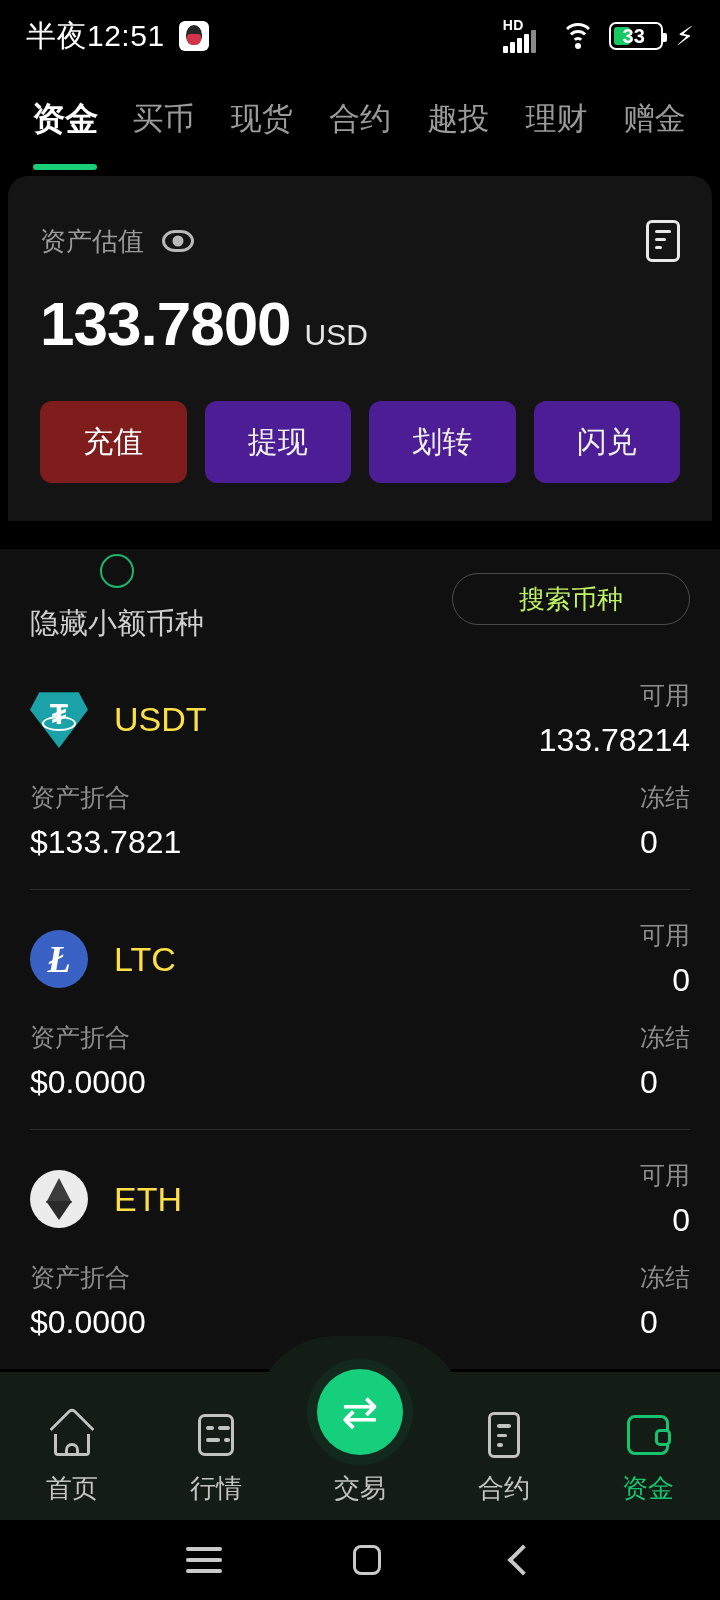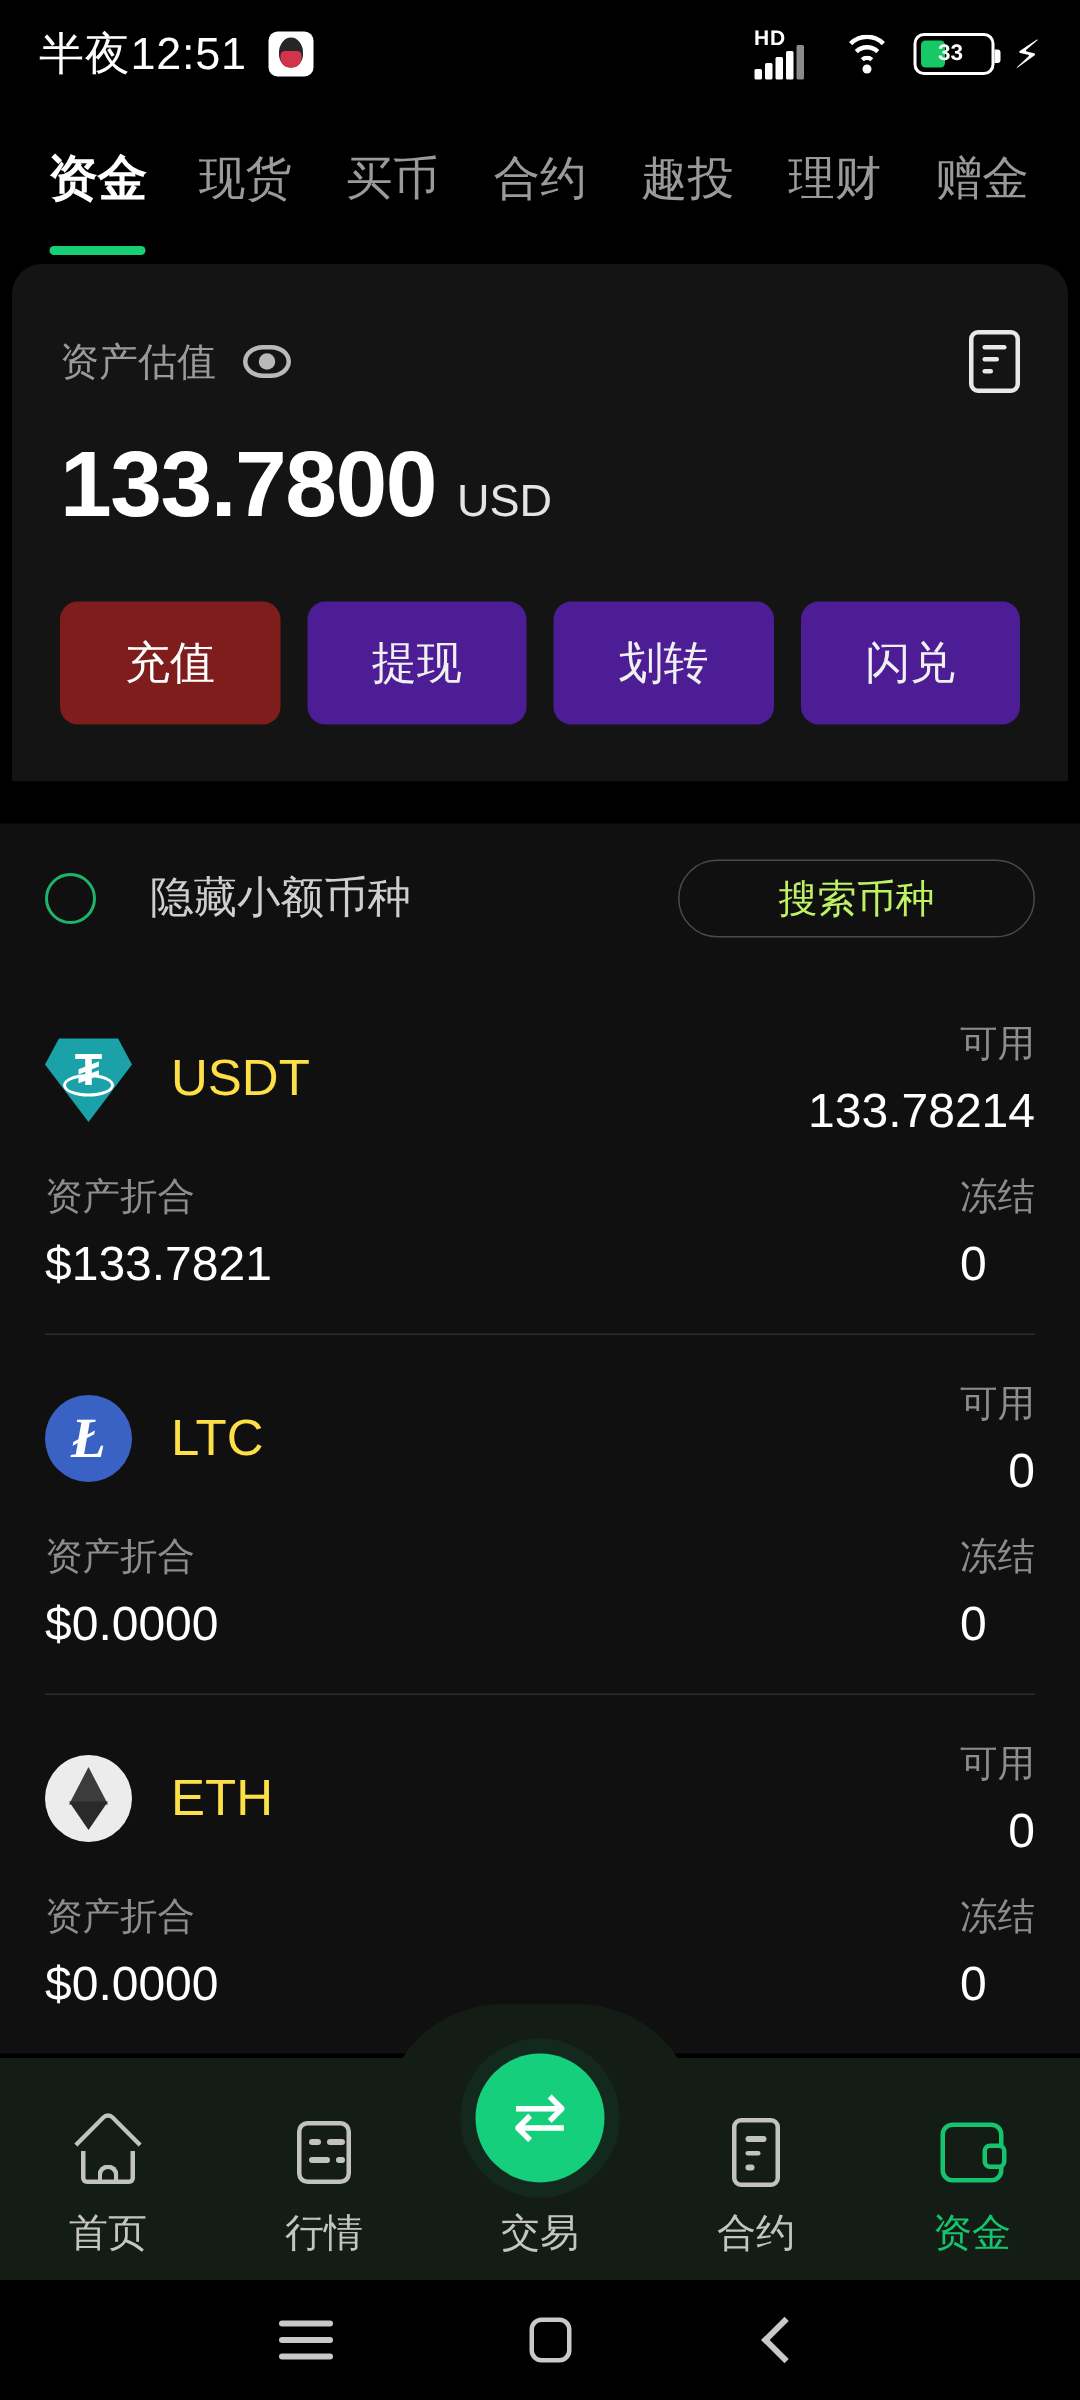--- a/index.html
+++ b/index.html
@@ -61,21 +61,21 @@
     width:54px; height:28px; border:2.5px solid #fff; border-radius:7px;
     position:relative; display:flex; align-items:center; padding:3px;
   }
   .batt::after{
     content:""; position:absolute; right:-6px; top:9px; width:4px; height:9px;
     background:#fff; border-radius:0 2px 2px 0;
   }
   .batt .fill{ width:16px; height:100%; background:#17c964; border-radius:3px; }
   .batt .pct{
     position:absolute; left:0; right:4px; text-align:center;
-    font-size:15px; color:#fff; font-weight:bold; line-height:22px;
+    font-size:20px; color:#fff; font-weight:bold; line-height:22px;
   }
   .bolt{ color:#fff; font-size:26px; line-height:1; }
 
   
   .tabs{
     height:100px; display:flex; align-items:center;
     padding:0 16px; gap:0; position:relative;
   }
   .tab{
     flex:1 1 0; text-align:center; font-size:31px; color:#9a9a9a;
@@ -126,21 +126,21 @@
     color:#f0f0f0; font-size:30px;
   }
   .act-btn.primary{ background:#7f1d1d; color:#ffffff; }
 
   
   .gap{ height:28px; background:#000; }
   .list-wrap{ background:#101010; padding:0 30px; }
   .filter-row{
     height:100px; display:flex; align-items:center; justify-content:space-between;
   }
-  .filter-left{ display:flex; align-items:center; gap:36px; }
+  .filter-left{ display:flex; align-items:center; gap:16px;flex-direction:column; }
   .radio{
     width:34px; height:34px; border-radius:50%; border:2.5px solid #1db56c;
     flex:none;
   }
   .filter-text{ color:#cfcfcf; font-size:29px; }
   .search-btn{
     width:238px; height:52px; border:1.5px solid #4a4a4a; border-radius:32px;
     display:flex; align-items:center; justify-content:center;
     color:#bef264; font-size:26px;
   }
@@ -318,22 +318,22 @@
       </span>
       <span class="bolt">⚡</span>
     </div>
   </div>
 
   <div class="tabs">
     <div class="tab active">
       <span>资金</span>
       <span class="underline"></span>
     </div>
+    <div class="tab"><span>买币</span></div>
     <div class="tab"><span>现货</span></div>
-    <div class="tab"><span>买币</span></div>
     <div class="tab"><span>合约</span></div>
     <div class="tab"><span>趣投</span></div>
     <div class="tab"><span>理财</span></div>
     <div class="tab"><span>赠金</span></div>
   </div>
 
   <div class="asset-card">
     <div class="asset-head">
       <div class="asset-head-left">
         <span class="asset-label">资产估值</span>

